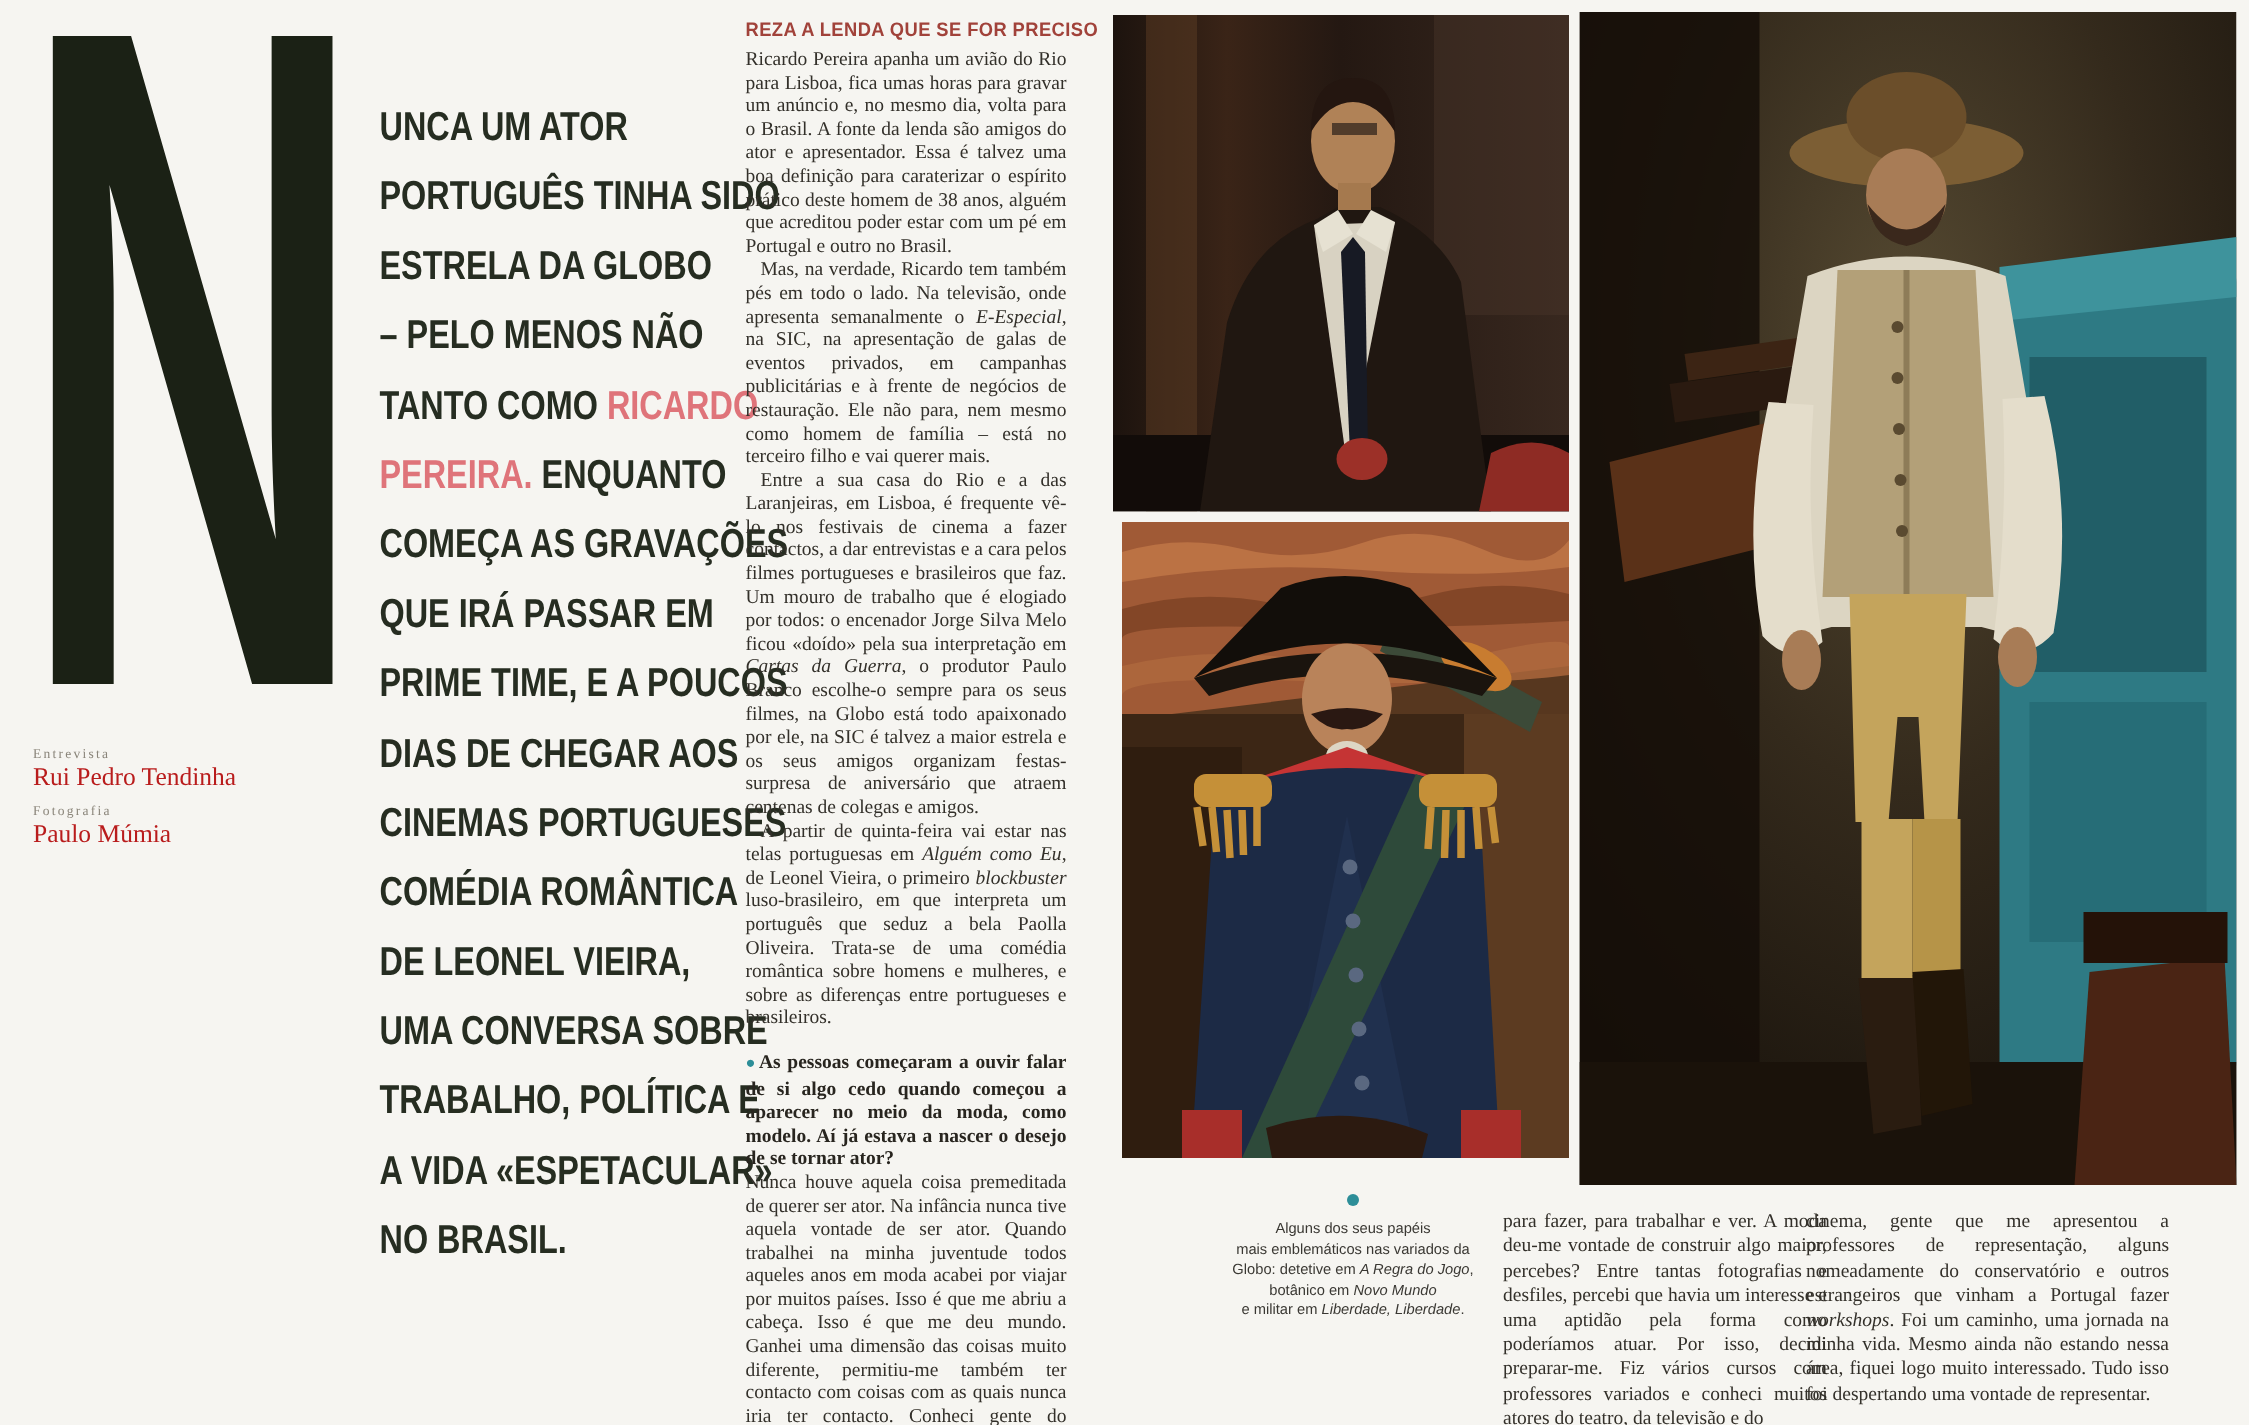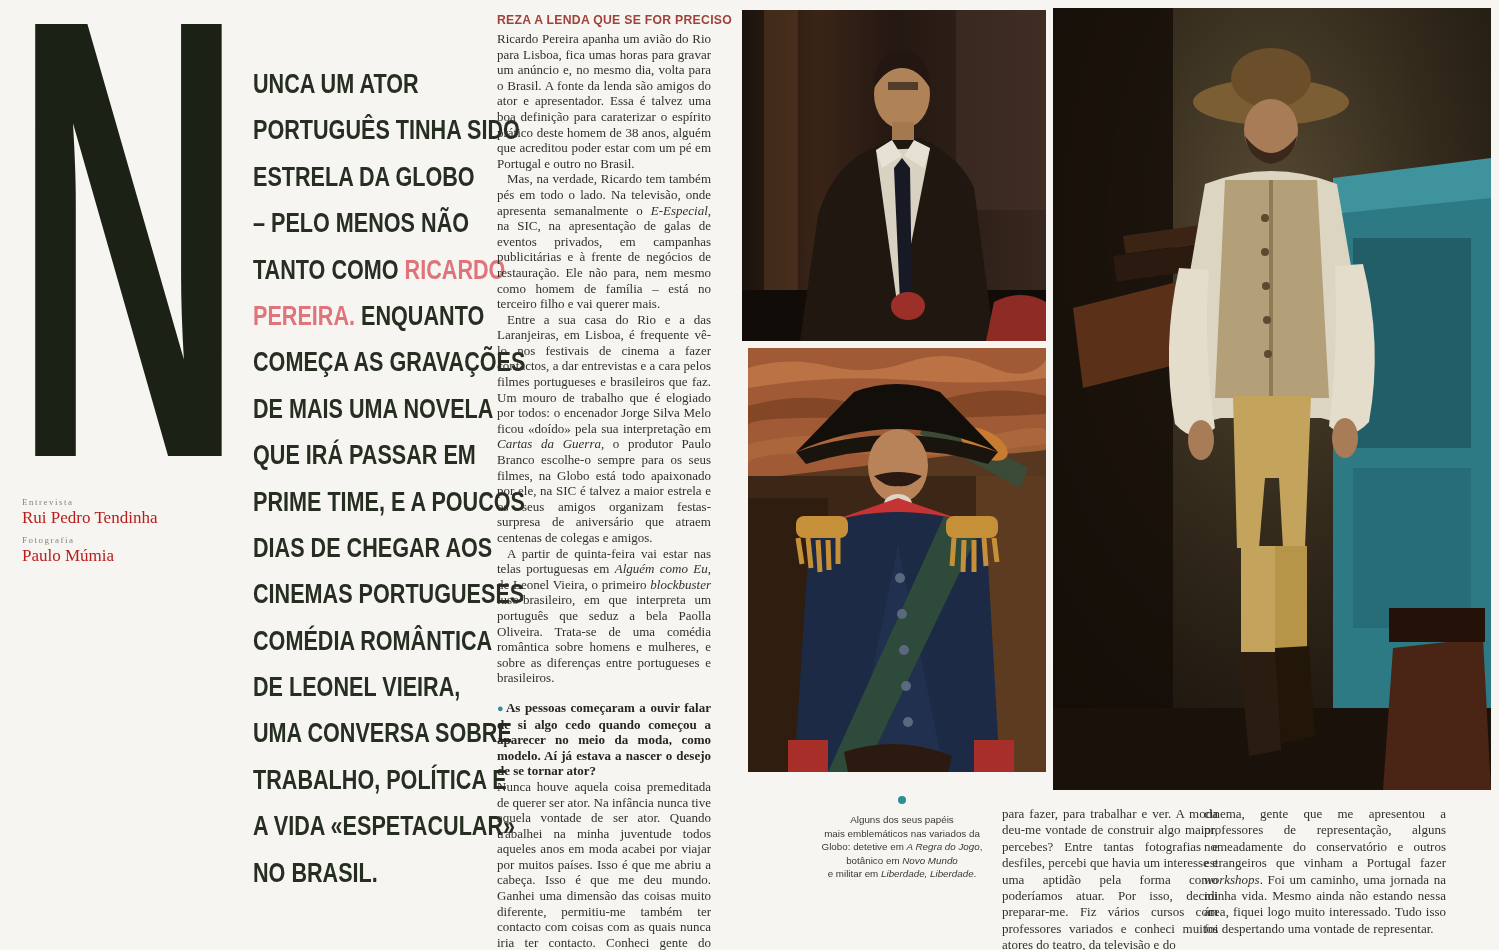--- a/index.html
+++ b/index.html
@@ -72,21 +72,20 @@
 </div>
 
 <div id="intro" class="abs">
     <div class="intro-line"><span><span>UNCA UM ATOR</span></span></div>
     <div class="intro-line"><span><span>PORTUGUÊS TINHA SIDO</span></span></div>
     <div class="intro-line"><span><span>ESTRELA DA GLOBO</span></span></div>
     <div class="intro-line"><span><span>– PELO MENOS NÃO</span></span></div>
     <div class="intro-line"><span><span>TANTO COMO </span><span class="seg-r">RICARDO</span></span></div>
     <div class="intro-line"><span><span class="seg-r">PEREIRA.</span><span> ENQUANTO</span></span></div>
     <div class="intro-line"><span><span>COMEÇA AS GRAVAÇÕES</span></span></div>
-    <div class="intro-line"><span><span>DE MAIS UMA NOVELA</span></span></div>
     <div class="intro-line"><span><span>QUE IRÁ PASSAR EM</span></span></div>
     <div class="intro-line"><span><span>PRIME TIME, E A POUCOS</span></span></div>
     <div class="intro-line"><span><span>DIAS DE CHEGAR AOS</span></span></div>
     <div class="intro-line"><span><span>CINEMAS PORTUGUESES</span></span></div>
     <div class="intro-line"><span><span>COMÉDIA ROMÂNTICA</span></span></div>
     <div class="intro-line"><span><span>DE LEONEL VIEIRA,</span></span></div>
     <div class="intro-line"><span><span>UMA CONVERSA SOBRE</span></span></div>
     <div class="intro-line"><span><span>TRABALHO, POLÍTICA E</span></span></div>
     <div class="intro-line"><span><span>A VIDA «ESPETACULAR»</span></span></div>
     <div class="intro-line"><span><span>NO BRASIL.</span></span></div>

